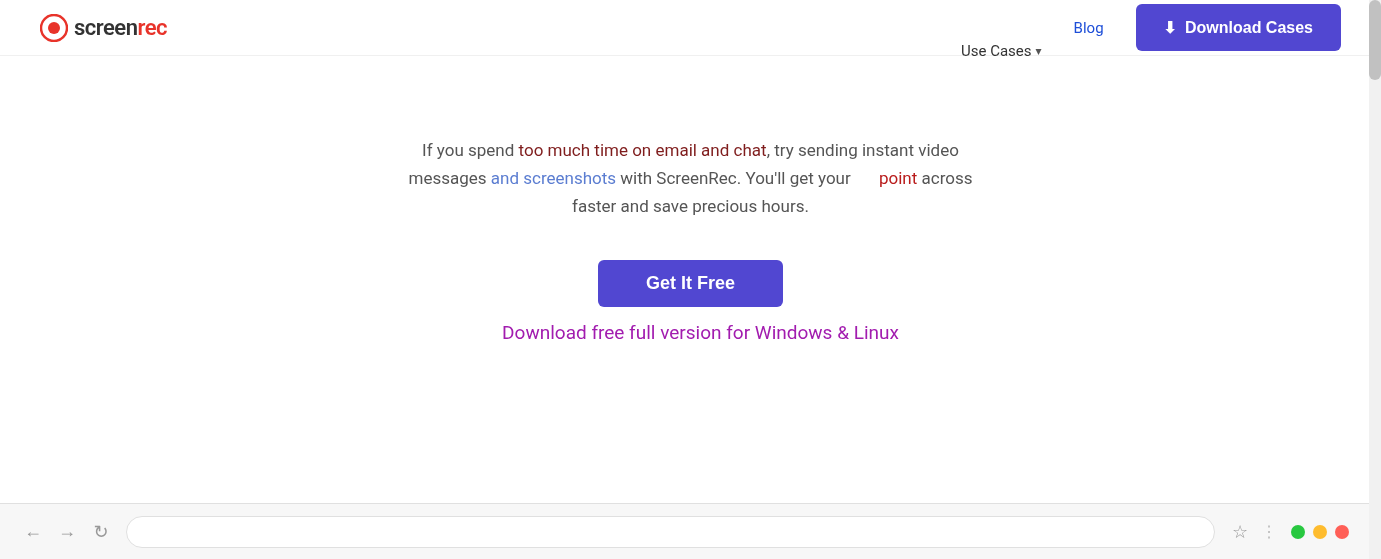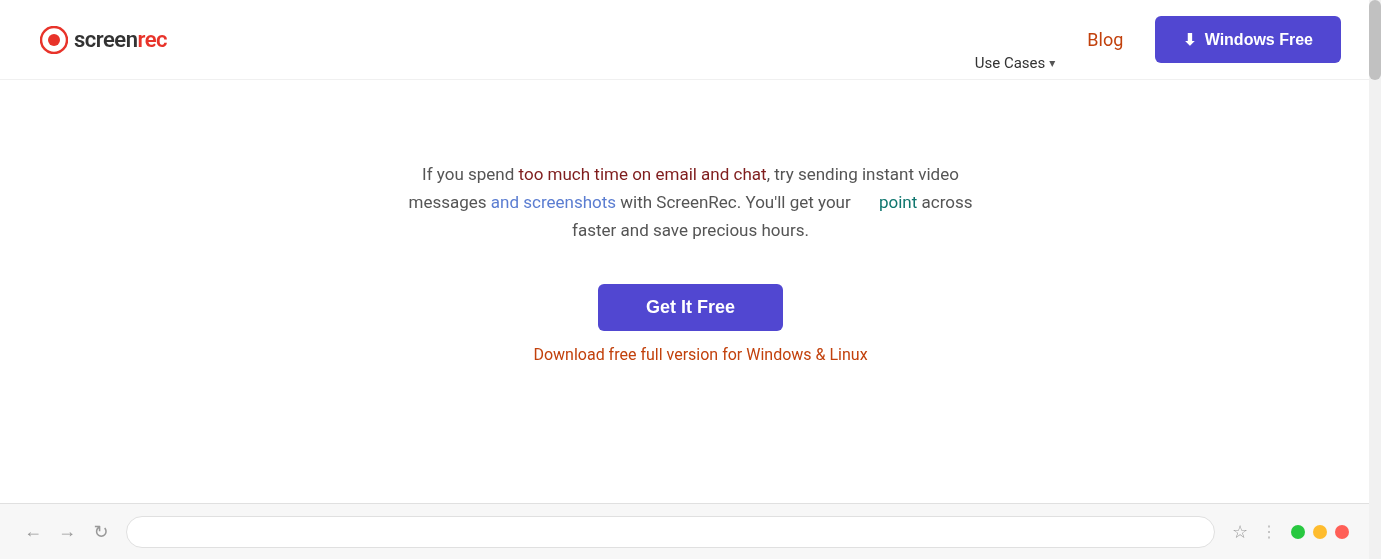--- a/index.html
+++ b/index.html
@@ -35,21 +35,21 @@
       background: #c1c1c1;
       border-radius: 6px;
     }
 
     
     .navbar {
       display: flex;
       align-items: center;
       justify-content: space-between;
       padding: 0 40px;
-      height: 80px;
+      height: 56px;
       background: #ffffff;
       border-bottom: 1px solid #f0f0f0;
     }
 
     .logo {
       display: flex;
       align-items: center;
       gap: 6px;
       text-decoration: none;
     }
@@ -90,23 +90,23 @@
       cursor: pointer;
       margin-top: 47px;
     }
 
     .nav-link .chevron {
       font-size: 12px;
       color: #555;
     }
 
     .nav-blog {
-      color: #c2410c;
+      color: #1d4ed8;
       text-decoration: none;
-      font-size: 18px;
+      font-size: 15px;
       font-weight: 400;
       cursor: pointer;
     }
 
     .btn-download {
       display: flex;
       align-items: center;
       gap: 8px;
       background: #5147d1;
       color: #ffffff;
@@ -155,39 +155,39 @@
     .hero-subtitle .highlight-orange {
       color: #7f1d1d;
     }
 
     .hero-subtitle .highlight-blue {
       color: #5b7dd1;
       text-align: right;
     }
 
     .hero-subtitle .highlight-purple {
-      color: #0f766e;
+      color: #b91c1c;
       padding-left: 24px;
     }
 
     .btn-get-free {
       background: #5147d1;
       color: #ffffff;
       border: none;
       border-radius: 6px;
       padding: 13px 48px;
       font-size: 18px;
       font-weight: 600;
       cursor: pointer;
       margin-bottom: 14px;
     }
 
     .hero-caption {
-      font-size: 16px;
-      color: #c2410c;
+      font-size: 19px;
+      color: #a21caf;
       padding-left: 20px;
     }
 
     
     .browser-bar {
       position: absolute;
       bottom: 0;
       left: 0;
       width: calc(100% - 12px);
       height: 56px;
@@ -282,21 +282,21 @@
     </a>
 
     <div class="nav-right">
       <a class="nav-link" href="#">
         <span>Use Cases</span>
         <span class="chevron">▾</span>
       </a>
       <a class="nav-blog" href="#">Blog</a>
       <button class="btn-download">
         <span class="download-icon">⬇</span>
-        <span>Windows Free</span>
+        <span>Download Cases</span>
       </button>
     </div>
   </nav>
 
   <section class="hero">
     <p class="hero-subtitle">
       If you spend <span class="highlight-orange">too much time on email and chat</span>, try sending instant video messages <span class="highlight-blue">and screenshots</span> with ScreenRec. You'll get your <span class="highlight-purple">point</span> across faster and save precious hours.
     </p>
     <button class="btn-get-free">Get It Free</button>
     <span class="hero-caption">Download free full version for Windows &amp; Linux</span>

